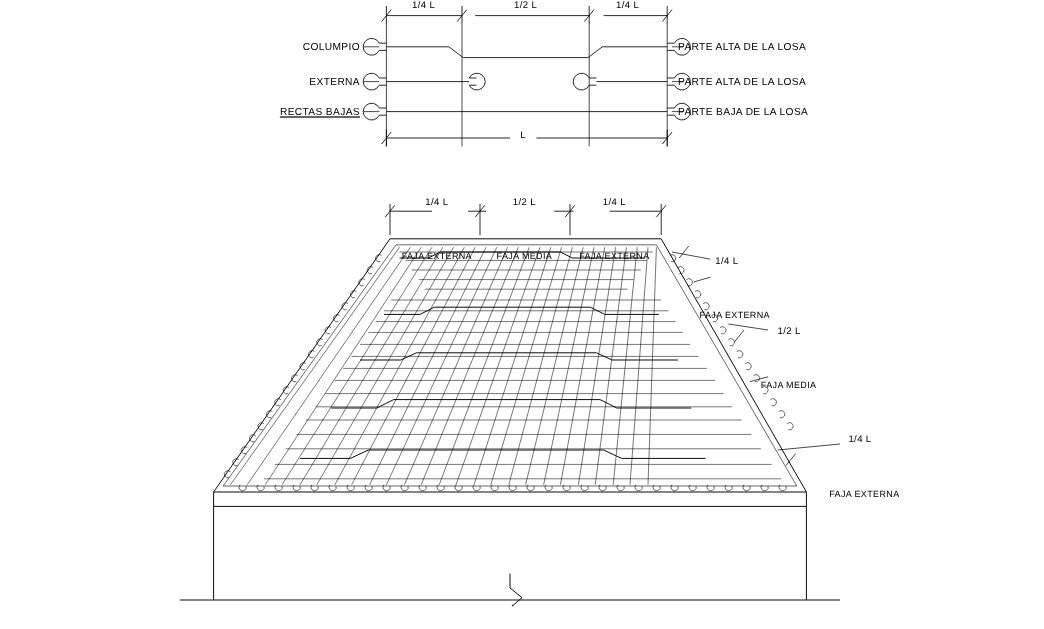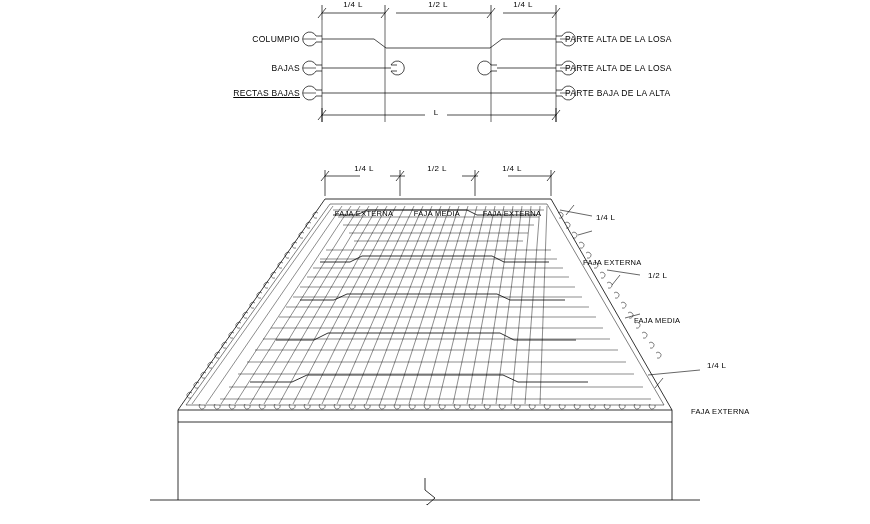--- a/index.html
+++ b/index.html
@@ -328,26 +328,26 @@
 
     </g>
   </svg>
 
   <div class="lbl dim c" style="left:353px; top:0px;">1/4 L</div>
   <div class="lbl dim c" style="left:438px; top:0px;">1/2 L</div>
   <div class="lbl dim c" style="left:523px; top:0px;">1/4 L</div>
   <div class="lbl dim c" style="left:436px; top:108px;">L</div>
 
   <div class="lbl r" style="left:300px; top:34px;">COLUMPIO</div>
-  <div class="lbl r" style="left:300px; top:63px;">BAJAS</div>
+  <div class="lbl r" style="left:300px; top:63px;">EXTERNA</div>
   <div class="lbl r" style="left:300px; top:88px;text-decoration:underline;">RECTAS BAJAS</div>
 
   <div class="lbl" style="left:565px; top:34px;">PARTE ALTA DE LA LOSA</div>
   <div class="lbl" style="left:565px; top:63px;">PARTE ALTA DE LA LOSA</div>
-  <div class="lbl" style="left:565px; top:88px;">PARTE BAJA DE LA ALTA</div>
+  <div class="lbl" style="left:565px; top:88px;">PARTE BAJA DE LA LOSA</div>
 
   <div class="lbl dim c" style="left:364px; top:164px;">1/4 L</div>
   <div class="lbl small c" style="left:364px; top:176px;">FAJA EXTERNA</div>
 
   <div class="lbl dim c" style="left:437px; top:164px;">1/2 L</div>
   <div class="lbl small c" style="left:437px; top:176px;">FAJA MEDIA</div>
 
   <div class="lbl dim c" style="left:512px; top:164px;">1/4 L</div>
   <div class="lbl small c" style="left:512px; top:176px;">FAJA EXTERNA</div>
 

